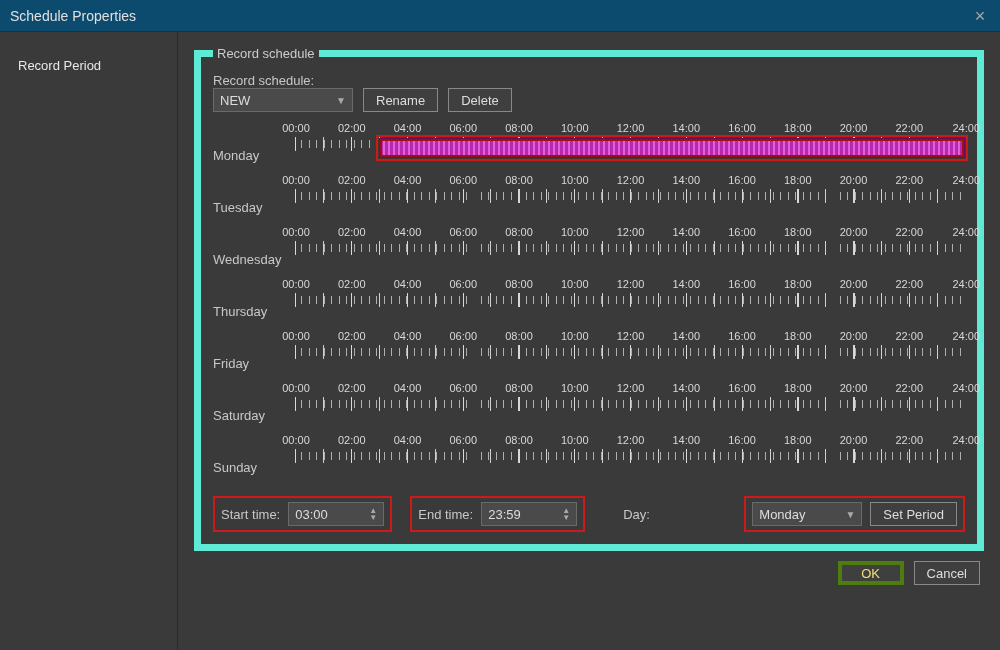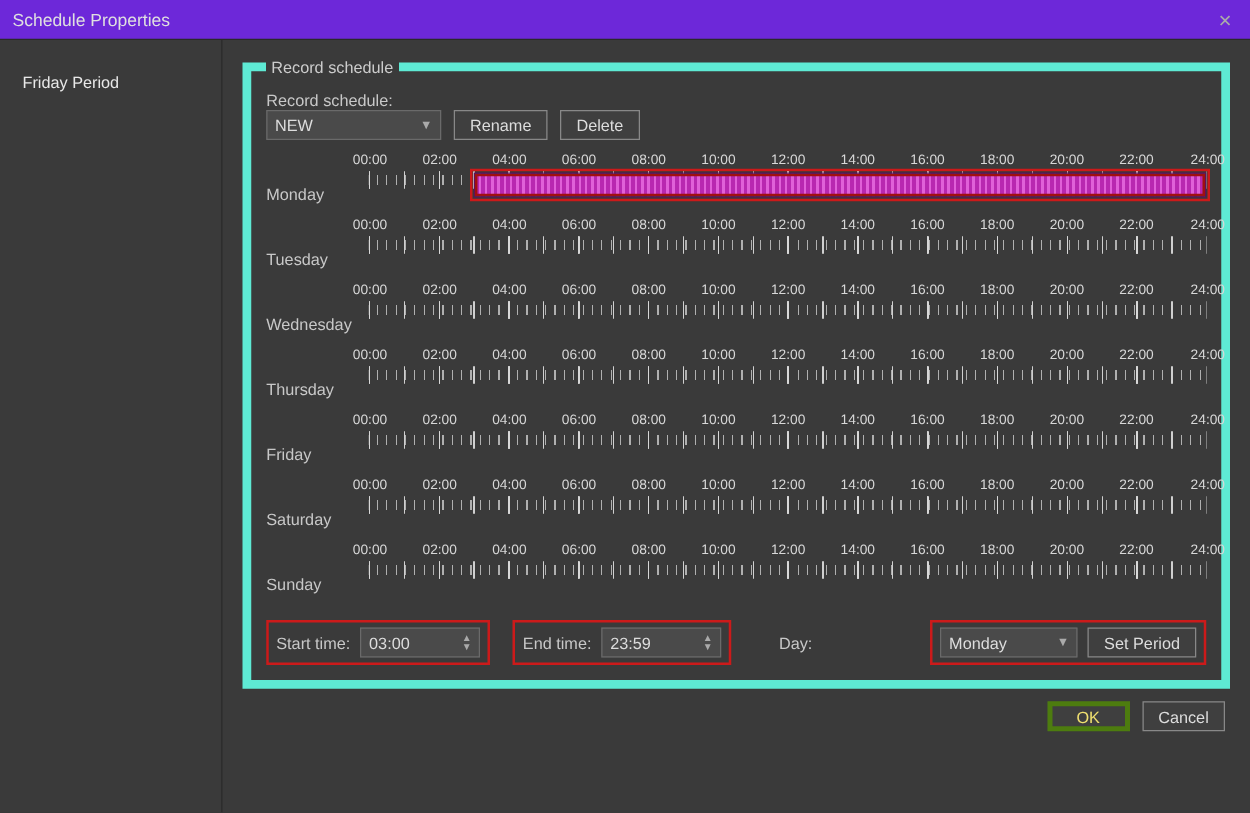--- a/index.html
+++ b/index.html
@@ -7,21 +7,21 @@
     width: 1000px; height: 650px;
     background: #3a3a3a;
     font-family: "Segoe UI", Tahoma, sans-serif;
     font-size: 13px;
     color: #d8d8d8;
     overflow: hidden;
   }
   .window { width: 100%; height: 100%; display: flex; flex-direction: column; }
   .titlebar {
     height: 32px;
-    background: #6d28d9;
+    background: #0c4a6e;
     display: flex; align-items: center; justify-content: space-between;
     padding: 12px 10px;
     border-bottom: 1px solid #2a2a2a;
   }
   .titlebar .title { font-size: 14px; color: #e0e0e0; }
   .titlebar .close {
     width: 20px; height: 20px; line-height: 20px; text-align: center;
     font-size: 18px; color: #aaa; cursor: pointer;
   }
   .body { flex: 1; display: flex; background: #3a3a3a; }
@@ -172,21 +172,21 @@
 </head>
 <body>
 
 <div class="window">
   <div class="titlebar">
     <span class="title">Schedule Properties</span>
     <span class="close">×</span>
   </div>
   <div class="body">
     <div class="sidebar">
-      <div class="sidebar-item">Friday Period</div>
+      <div class="sidebar-item">Record Period</div>
     </div>
     <div class="content">
       <fieldset class="sched">
         <legend>Record schedule</legend>
 
         <div class="toprow">
           <div style="display:flex;flex-direction:column;gap:0;">
             <span class="label">Record schedule:</span>
             <div class="select">
               <span>NEW</span>

